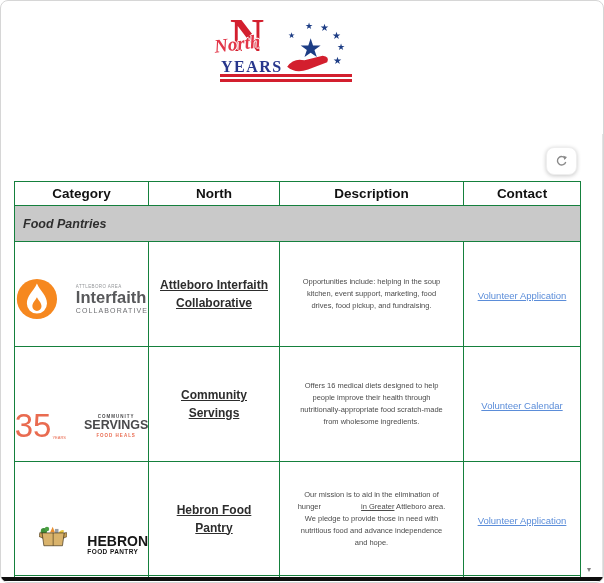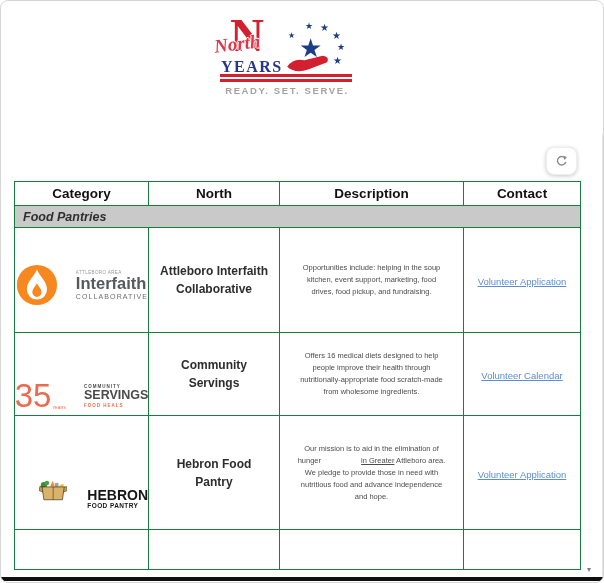--- a/index.html
+++ b/index.html
@@ -39,46 +39,46 @@
   .refresh-btn { position:absolute; left:545px; top:146px; width:31px; height:28px;
            background:#fff; border:1px solid #eee; border-radius:8px;
            box-shadow:0 1px 4px rgba(0,0,0,.22); cursor:pointer;
            display:flex; align-items:center; justify-content:center; }
 
   
   .table-wrap { position:absolute; left:13px; top:180px; width:567px; height:397px; overflow:hidden; }
   table { width:566px; border-collapse:collapse; table-layout:fixed; background:#fff; }
   th, td { border:1px solid #15803d; vertical-align:middle; }
   th { height:24px; font-size:13.5px; font-weight:bold; color:#111; text-align:center; background:#fff; }
-  .section-row td { height:22px; background:#c9c9c9; font-size:12.5px; font-weight:bold;
+  .section-row td { height:36px; background:#c9c9c9; font-size:12.5px; font-weight:bold;
            font-style:italic; color:#2f2f2f; padding-left:8px; }
   .cat-cell  { text-align:center; }
-  .name-cell { text-align:center; font-size:12px; font-weight:bold; color:#2d2d2d; padding:0 10px; line-height:1.5; }
+  .name-cell { text-align:center; font-size:12px; font-weight:bold; color:#2d2d2d; padding:0 10px; line-height:1.5;text-decoration:underline; }
   .desc-cell { text-align:center; font-size:7.5px; color:#4c4c4c; line-height:1.6; padding:0 15px; }
   .desc-cell .u { text-decoration:underline;padding-left:38px; }
   .contact-cell { text-align:center; }
   .contact-cell a { font-size:9.5px; font-weight:normal; color:#5b8dd9; text-decoration:underline; }
   .row-1 td { height:105px; }
-  .row-2 td { height:83px; }
+  .row-2 td { height:115px; }
   .row-3 td { height:114px; }
   .row-4 td { height:40px; }
 
   
   .logo-interfaith { display:flex; align-items:center; justify-content:center; gap:17px; padding-top:10px; }
   .if-text { text-align:left; }
   .if-top    { font-size:4.5px; letter-spacing:.4px; color:#949699; }
   .if-main   { font-size:16.5px; font-weight:bold; color:#58595b; line-height:1.05; }
   .if-bottom { font-size:7px; letter-spacing:1.1px; color:#6d6e71; }
 
   .logo-servings { display:flex; align-items:center; justify-content:center; gap:6px; padding-top:44px; }
   .cs-years { display:flex; align-items:flex-end; color:#e96b50; }
   .cs-35 { font-size:33px; line-height:.85; font-weight:normal; }
   .cs-years-label { font-size:4px; margin-left:1px; }
   .cs-divider { width:1.5px; height:33px; background:#e96b50; }
-  .cs-text { text-align:left; }
+  .cs-text { text-align:center; }
   .cs-top    { font-size:4.5px; font-weight:bold; letter-spacing:1px; color:#4a4a4c; }
   .cs-main   { font-size:12.5px; font-weight:bold; color:#4a4a4c; line-height:1.1; }
   .cs-bottom { font-size:4.5px; font-weight:bold; letter-spacing:1px; color:#e96b50; }
 
   .logo-hebron { display:flex; align-items:flex-end; gap:20px; padding:40px 0 6px 24px; }
   .hb-text { text-align:left; padding-bottom:3px; }
   .hb-main   { font-size:14px; font-weight:bold; color:#161616; line-height:1; }
   .hb-bottom { font-size:6.5px; font-weight:bold; color:#161616; letter-spacing:.4px; }
 
   
@@ -103,21 +103,20 @@
     <span class="star star-s4">★</span>
     <span class="star star-s5">★</span>
     <span class="star star-s6">★</span>
     <svg class="logo-hand" width="46" height="20" viewBox="0 0 50 22">
       <path d="M1 14 Q8 4 20 7 L40 2 Q48 3 45 9 L24 17 Q10 22 1 14 Z" fill="#d31f2e"></path>
     </svg>
     <div class="logo-stripes">
         <div></div>
         <div></div>
       </div>
-    <div class="logo-tagline">READY. SET. SERVE.</div>
   </div>
 
 
   <button class="refresh-btn">
     <svg width="13" height="13" viewBox="0 0 16 16">
       <path d="M12.8 4.6 A5.2 5.2 0 1 0 13.2 8.6" fill="none" stroke="#8a8a8a" stroke-width="1.7"></path>
       <polygon points="10.2,1.0 14.8,2.6 11.4,6.0" fill="#8a8a8a"></polygon>
     </svg>
   </button>
 

